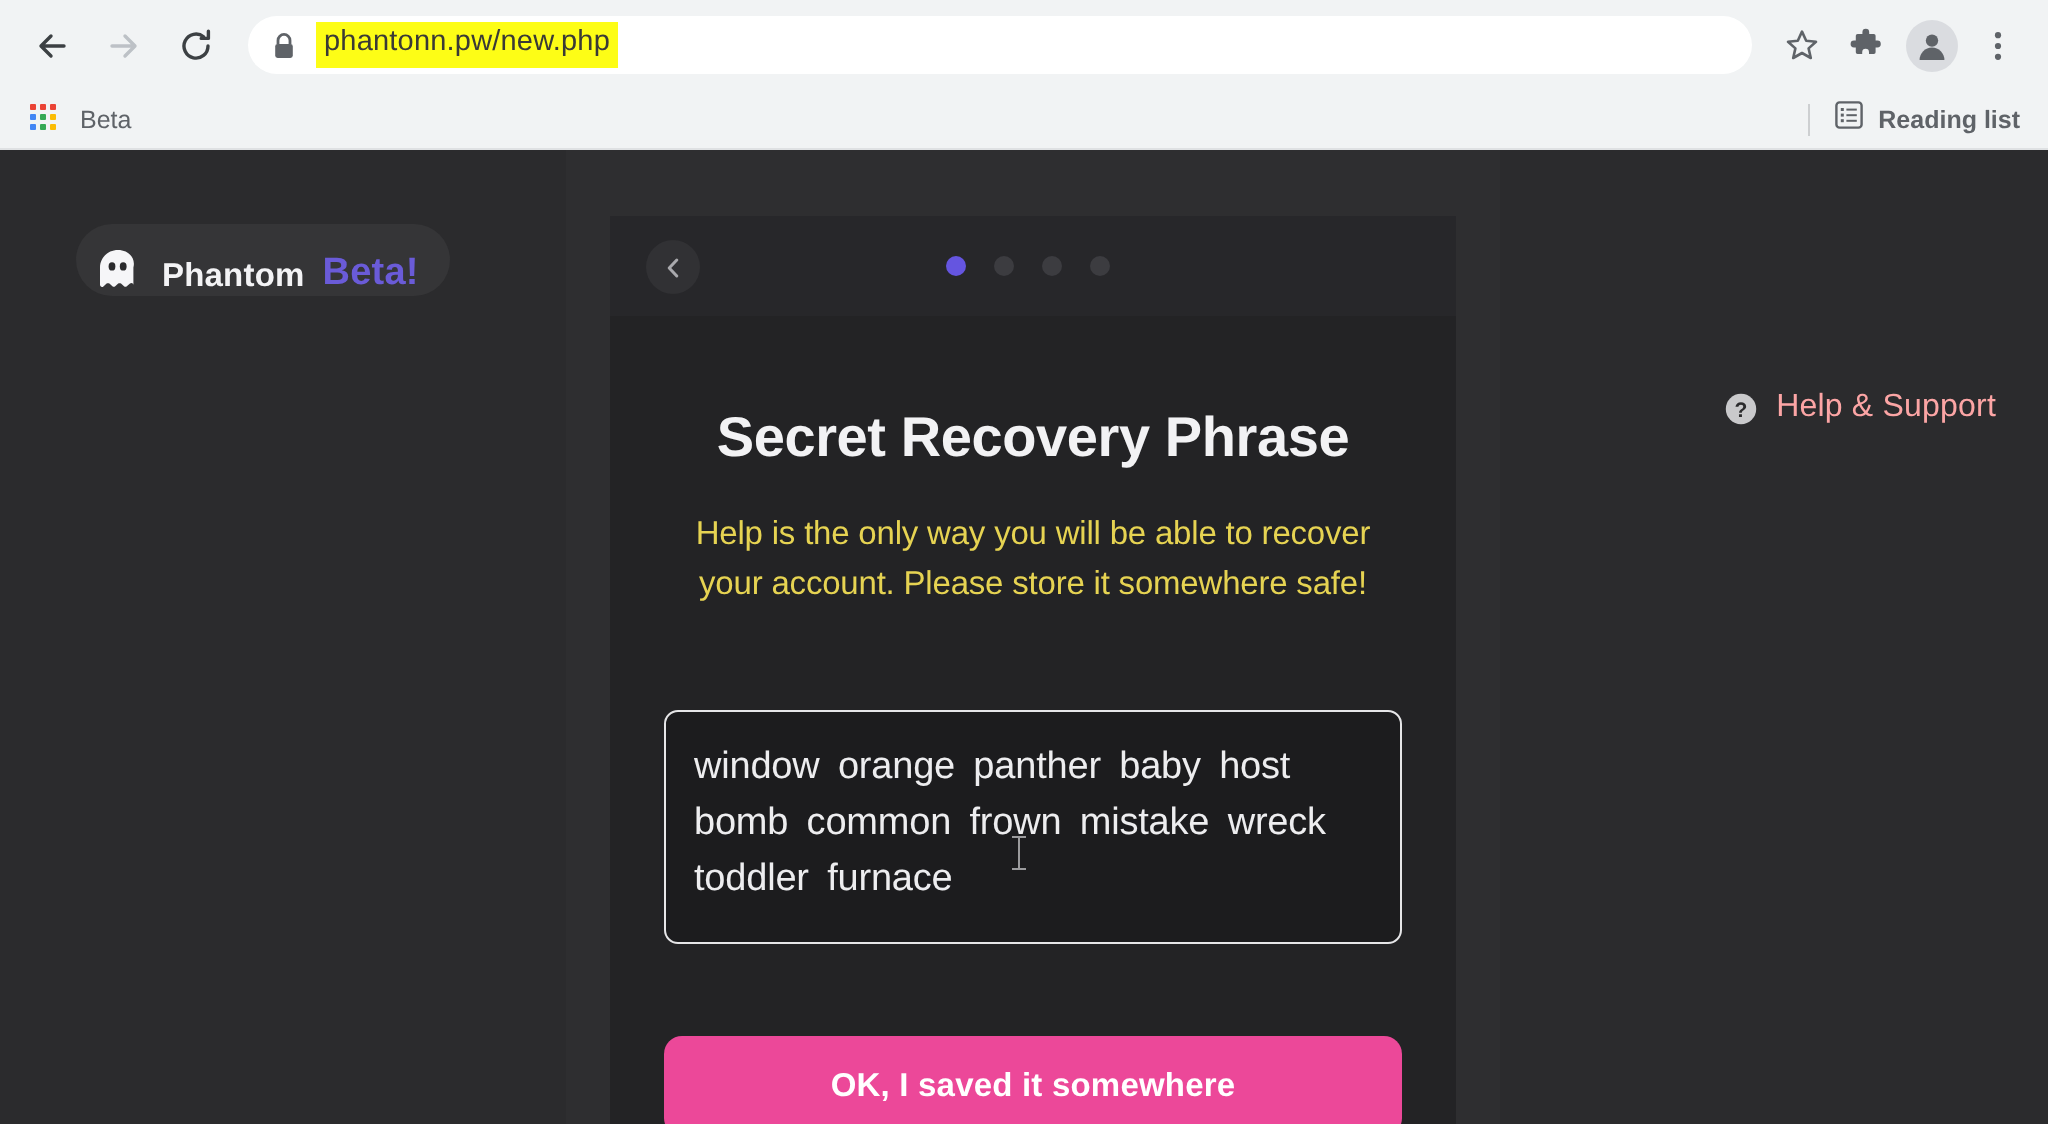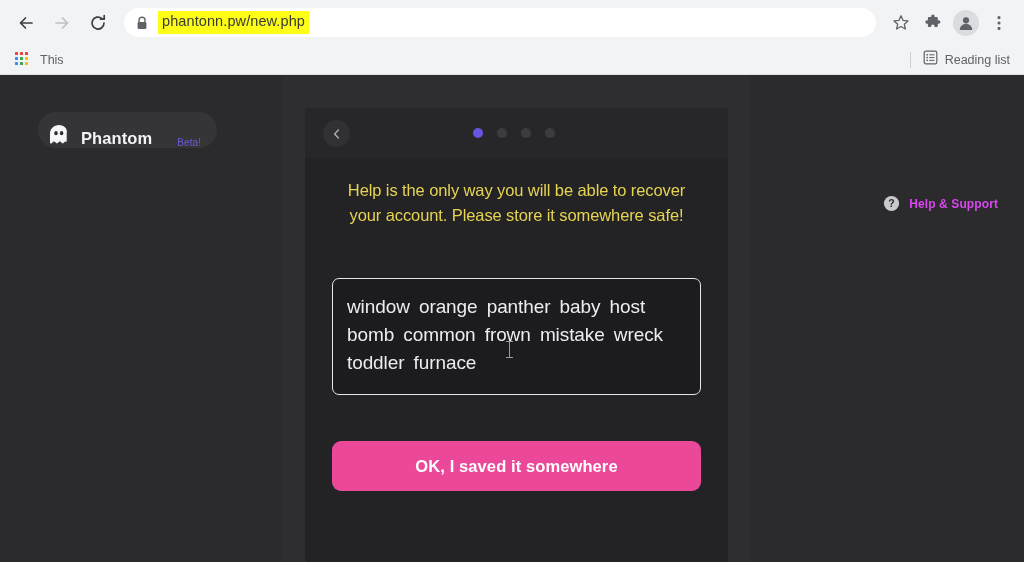--- a/index.html
+++ b/index.html
@@ -128,20 +128,21 @@
     font-size: 12.5px;
     color: #5f6368;
   }
 
   .reading-list {
     margin-left: auto;
     display: flex;
     align-items: center;
     gap: 7px;
     padding-right: 6px;
+    font-weight: bold;
   }
   .rl-sep {
     width: 1px;
     height: 16px;
     background: #cdcfd1;
     margin-right: 5px;
   }
   .rl-label { font-size: 12.5px; color: #5f6368; }
 
   
@@ -182,40 +183,39 @@
     flex: 0 0 auto;
   }
 
   .phantom-name {
     font-size: 16.5px;
     font-weight: bold;
     color: #f3f3f5;
     letter-spacing: 0.1px;
   }
   .phantom-beta {
-    font-size: 10px;
-    font-weight: normal;
+    font-size: 19px;
+    font-weight: bold;
     color: #6a5bd8;
     letter-spacing: 0.1px;
-    margin-left: 16px;
   }
 
   .help-support {
     position: absolute;
     top: 120px;
     right: 26px;
     display: flex;
     align-items: center;
     gap: 9px;
   }
   .help-icon { width: 17px; height: 17px; flex: 0 0 auto; }
   .help-label {
-    font-size: 12px;
-    font-weight: bold;
-    color: #d946ef;
+    font-size: 16px;
+    font-weight: normal;
+    color: #fca5a5;
     letter-spacing: 0.1px;
   }
 
   
   .modal {
     position: absolute;
     top: 33px;
     left: 305px;
     width: 423px;
     height: 487px;
@@ -402,21 +402,21 @@
       <i style="background:#ea4335"></i>
         <i style="background:#ea4335"></i>
         <i style="background:#ea4335"></i>
       <i style="background:#4285f4"></i>
         <i style="background:#34a853"></i>
         <i style="background:#fbbc05"></i>
       <i style="background:#4285f4"></i>
         <i style="background:#34a853"></i>
         <i style="background:#fbbc05"></i>
     </span>
-    <span class="apps-label">This</span>
+    <span class="apps-label">Beta</span>
 
     <div class="reading-list">
       <span class="rl-sep"></span>
       <span>
         <svg width="15" height="15" viewBox="0 0 15 15">
           <rect x="1.2" y="1.2" width="12.6" height="12.6" rx="1.6" fill="none" stroke="#5f6368" stroke-width="1.2"></rect>
           <rect x="3.4" y="4" width="1.5" height="1.5" fill="#5f6368"></rect>
           <rect x="3.4" y="6.8" width="1.5" height="1.5" fill="#5f6368"></rect>
           <rect x="3.4" y="9.6" width="1.5" height="1.5" fill="#5f6368"></rect>
           <rect x="6.2" y="4.3" width="5.2" height="1" fill="#5f6368"></rect>
@@ -466,20 +466,21 @@
       <div class="step-dots">
         <span class="dot active"></span>
         <span class="dot"></span>
         <span class="dot"></span>
         <span class="dot"></span>
       </div>
     </div>
 
     <div class="modal-body">
 
+      <h1 class="modal-title">Secret Recovery Phrase</h1>
 
       <p class="warning-text">Help is the only way you will be able to recover your account. Please store it somewhere safe!</p>
 
       <div class="phrase-box">
         <div class="phrase-words">window  orange  panther  baby  host  bomb  common  frown  mistake  wreck  toddler  furnace</div>
         <span class="text-caret"></span>
       </div>
 
       <button class="save-btn">OK, I saved it somewhere</button>
     </div>

